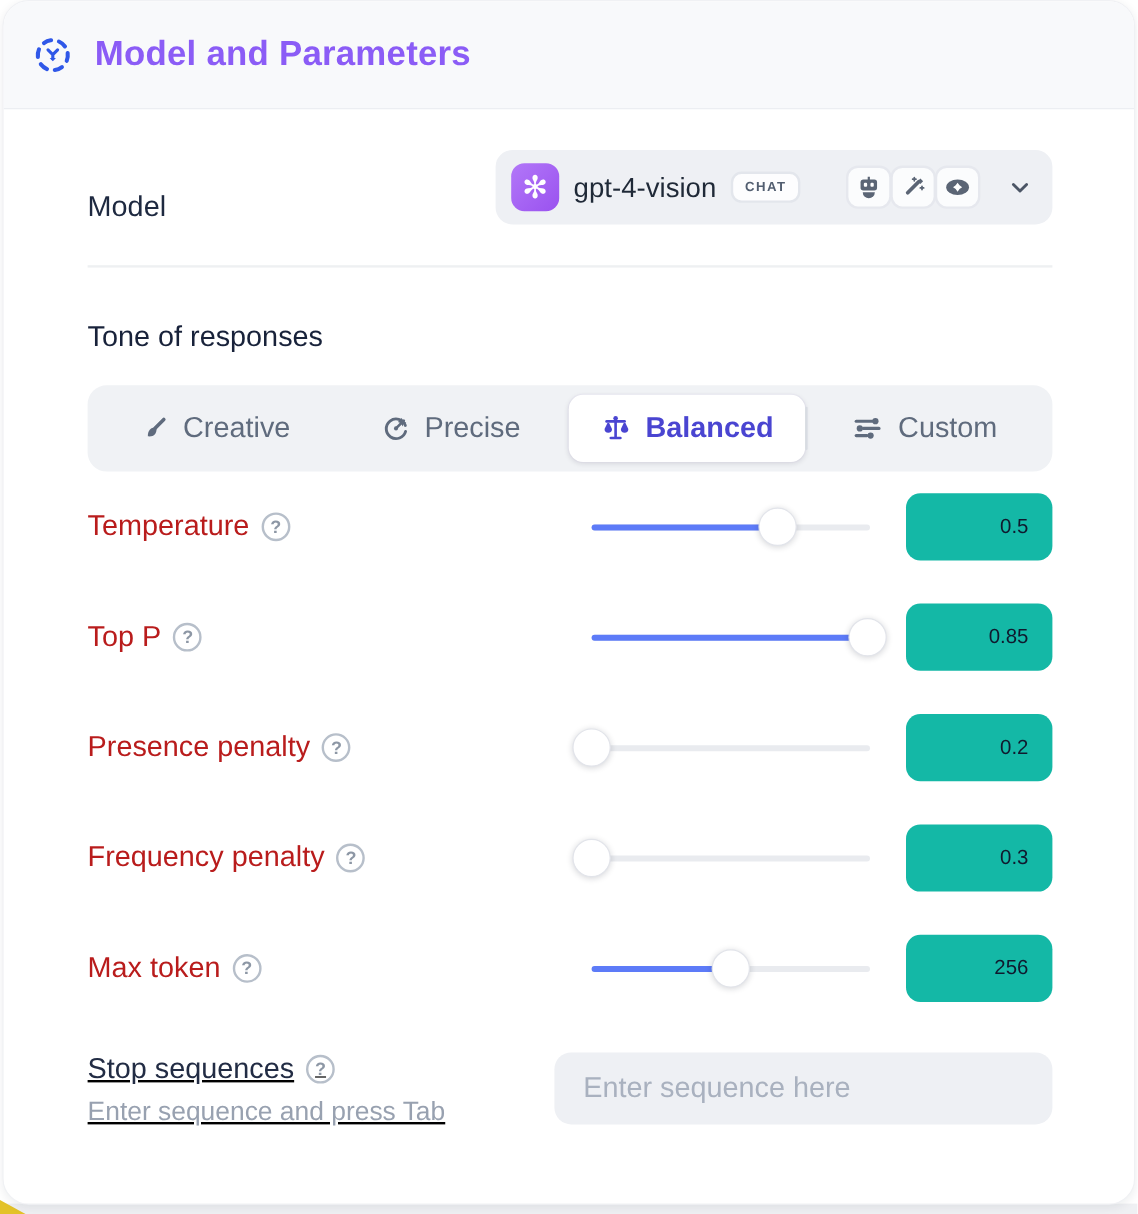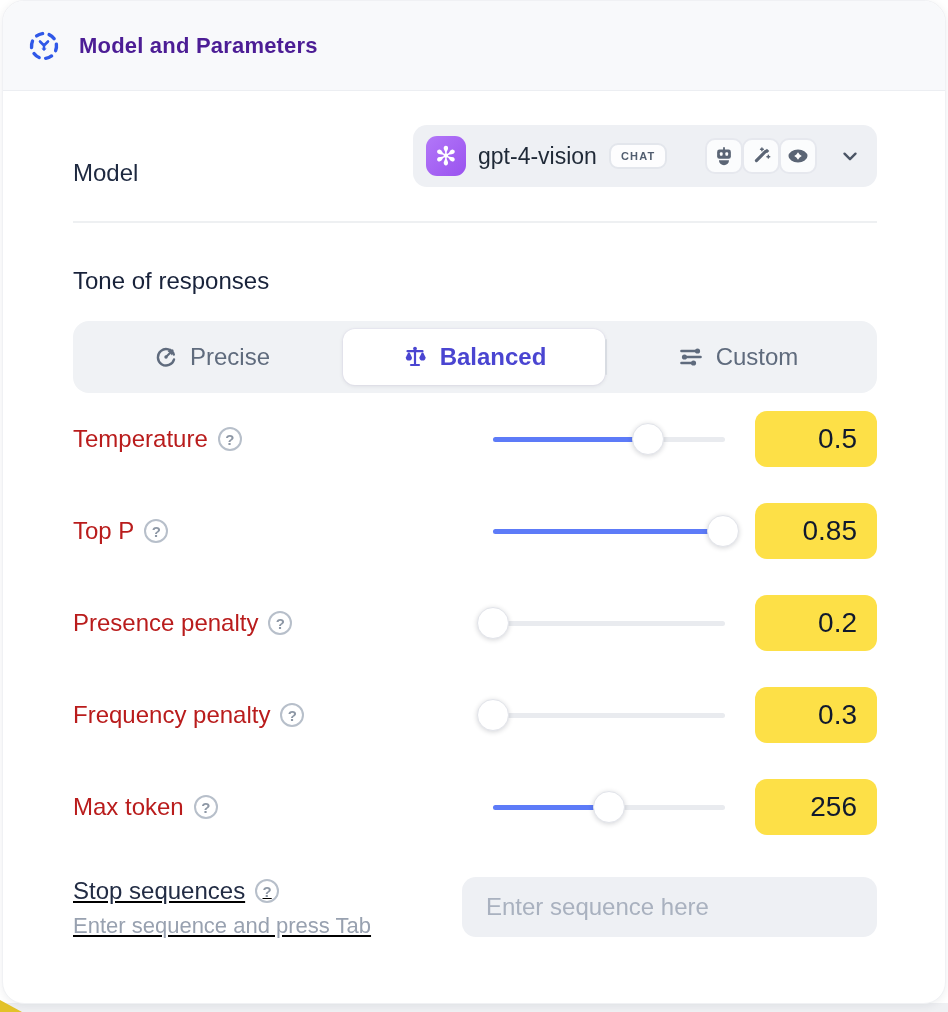--- a/index.html
+++ b/index.html
@@ -11,21 +11,21 @@
   .yellow-corner { position:absolute; left:0; bottom:0; width:22px; height:12px;
     background:#e3c229; clip-path:polygon(0 0,100% 100%,0 100%); }
 
   .card { position:absolute; left:2px; top:0; width:944px; height:1004px;
     background:#ffffff; border-radius:22px; border:1px solid #f0f1f4;
     box-shadow:0 2px 8px rgba(16,24,40,.07); overflow:hidden; }
 
   header { height:90px; background:#f8f9fb; border-bottom:1px solid #eceef2;
     display:flex; align-items:center; padding:0 24px; gap:18px; }
   .hdr-icon { width:34px; height:34px; display:grid; place-items:center; }
-  h1 { font-size:22px; font-weight:600; color:#4c1d95; letter-spacing:.2px; }
+  h1 { font-size:29px; font-weight:600; color:#8b5cf6; letter-spacing:.2px; }
 
   .content { padding:0 68px 0 70px; }
 
   .model-row { display:flex; align-items:flex-end; margin-top:34px; }
   .model-row > label { flex:1; font-size:24px; font-weight:500; color:#1e2940; }
   .model-select { width:464px; height:62px; background:#eef0f4; border-radius:14px;
     display:flex; align-items:center; padding:0 16px 0 13px; gap:12px; cursor:pointer; }
   .provider { width:40px; height:40px; border-radius:11px;
     background:linear-gradient(135deg,#b277f8,#9a52ef);
     color:#fff; font-size:26px; line-height:1; display:grid; place-items:center; }
@@ -58,22 +58,22 @@
   .help { width:24px; height:24px; border:2px solid #b7bfca; border-radius:50%;
     color:#8d97a5; font-size:15px; font-weight:700; display:grid; place-items:center;
     cursor:pointer; }
   .slider { position:relative; width:232px; height:32px; margin-right:30px; cursor:pointer; }
   .track { position:absolute; top:13.5px; left:0; right:0; height:5px;
     background:#e9ebef; border-radius:3px; }
   .fill { height:100%; background:#5d7bf8; border-radius:3px; }
   .thumb { position:absolute; top:0; width:32px; height:32px; background:#fff;
     border:1px solid #e2e4ea; border-radius:50%;
     box-shadow:0 1px 5px rgba(16,24,40,.18); cursor:grab; }
-  .value-box { width:122px; height:56px; background:#fde047; border-radius:12px;
-    font-size:28px; color:#10192e; display:flex; align-items:center;
+  .value-box { width:122px; height:56px; background:#14b8a6; border-radius:12px;
+    font-size:17px; color:#10192e; display:flex; align-items:center;
     justify-content:flex-end; padding-right:20px; cursor:text; }
 
   .stop-row { display:flex; align-items:flex-start; margin-top:24px; }
   .stop-labels { flex:1;text-decoration:underline; }
   .stop-title-line { display:flex; align-items:center; gap:10px; }
   .stop-title { font-size:24px; font-weight:500; color:#222c44; }
   .stop-hint { margin-top:8px; font-size:22px; color:#98a1b0; }
   .stop-input { width:415px; height:60px; background:#eef0f4; border:none;
     border-radius:14px; padding:0 24px; font-family:inherit; font-size:24px;
     color:#a16207; }
@@ -143,20 +143,29 @@
       </div>
 
       <hr class="divider">
 
       <h2>Tone of responses</h2>
 
       <div class="tabs">
         <button class="tab">
           <span>
             <svg width="24" height="24" viewBox="0 0 24 24">
+              <path d="M19.5 4.5 L12 12" stroke="#5f6b7d" stroke-width="3" stroke-linecap="round"></path>
+              <path d="M12.6 11.2 c-3.4 -.4 -6.6 2.2 -6.4 7.4 c5 .6 7.6 -2.6 7.2 -6.6 z" fill="#5f6b7d"></path>
+            </svg>
+          </span>
+          <span>Creative</span>
+        </button>
+        <button class="tab">
+          <span>
+            <svg width="24" height="24" viewBox="0 0 24 24">
               <path d="M19.8 9.5 a 8.2 8.2 0 1 0 .2 5" fill="none" stroke="#5f6b7d" stroke-width="2.4" stroke-linecap="round"></path>
               <path d="M12 12 L18.5 5.5" stroke="#5f6b7d" stroke-width="2.2" stroke-linecap="round"></path>
               <path d="M16.8 3.4 l1.2 2.6 l2.6 1.2 l-2.2 1 l-1 2.2 l-1.2 -2.6 l-2.6 -1.2 z" fill="#5f6b7d"></path>
               <circle cx="12" cy="12" r="1.7" fill="#5f6b7d"></circle>
             </svg>
           </span>
           <span>Precise</span>
         </button>
         <button class="tab active">
           <span>

